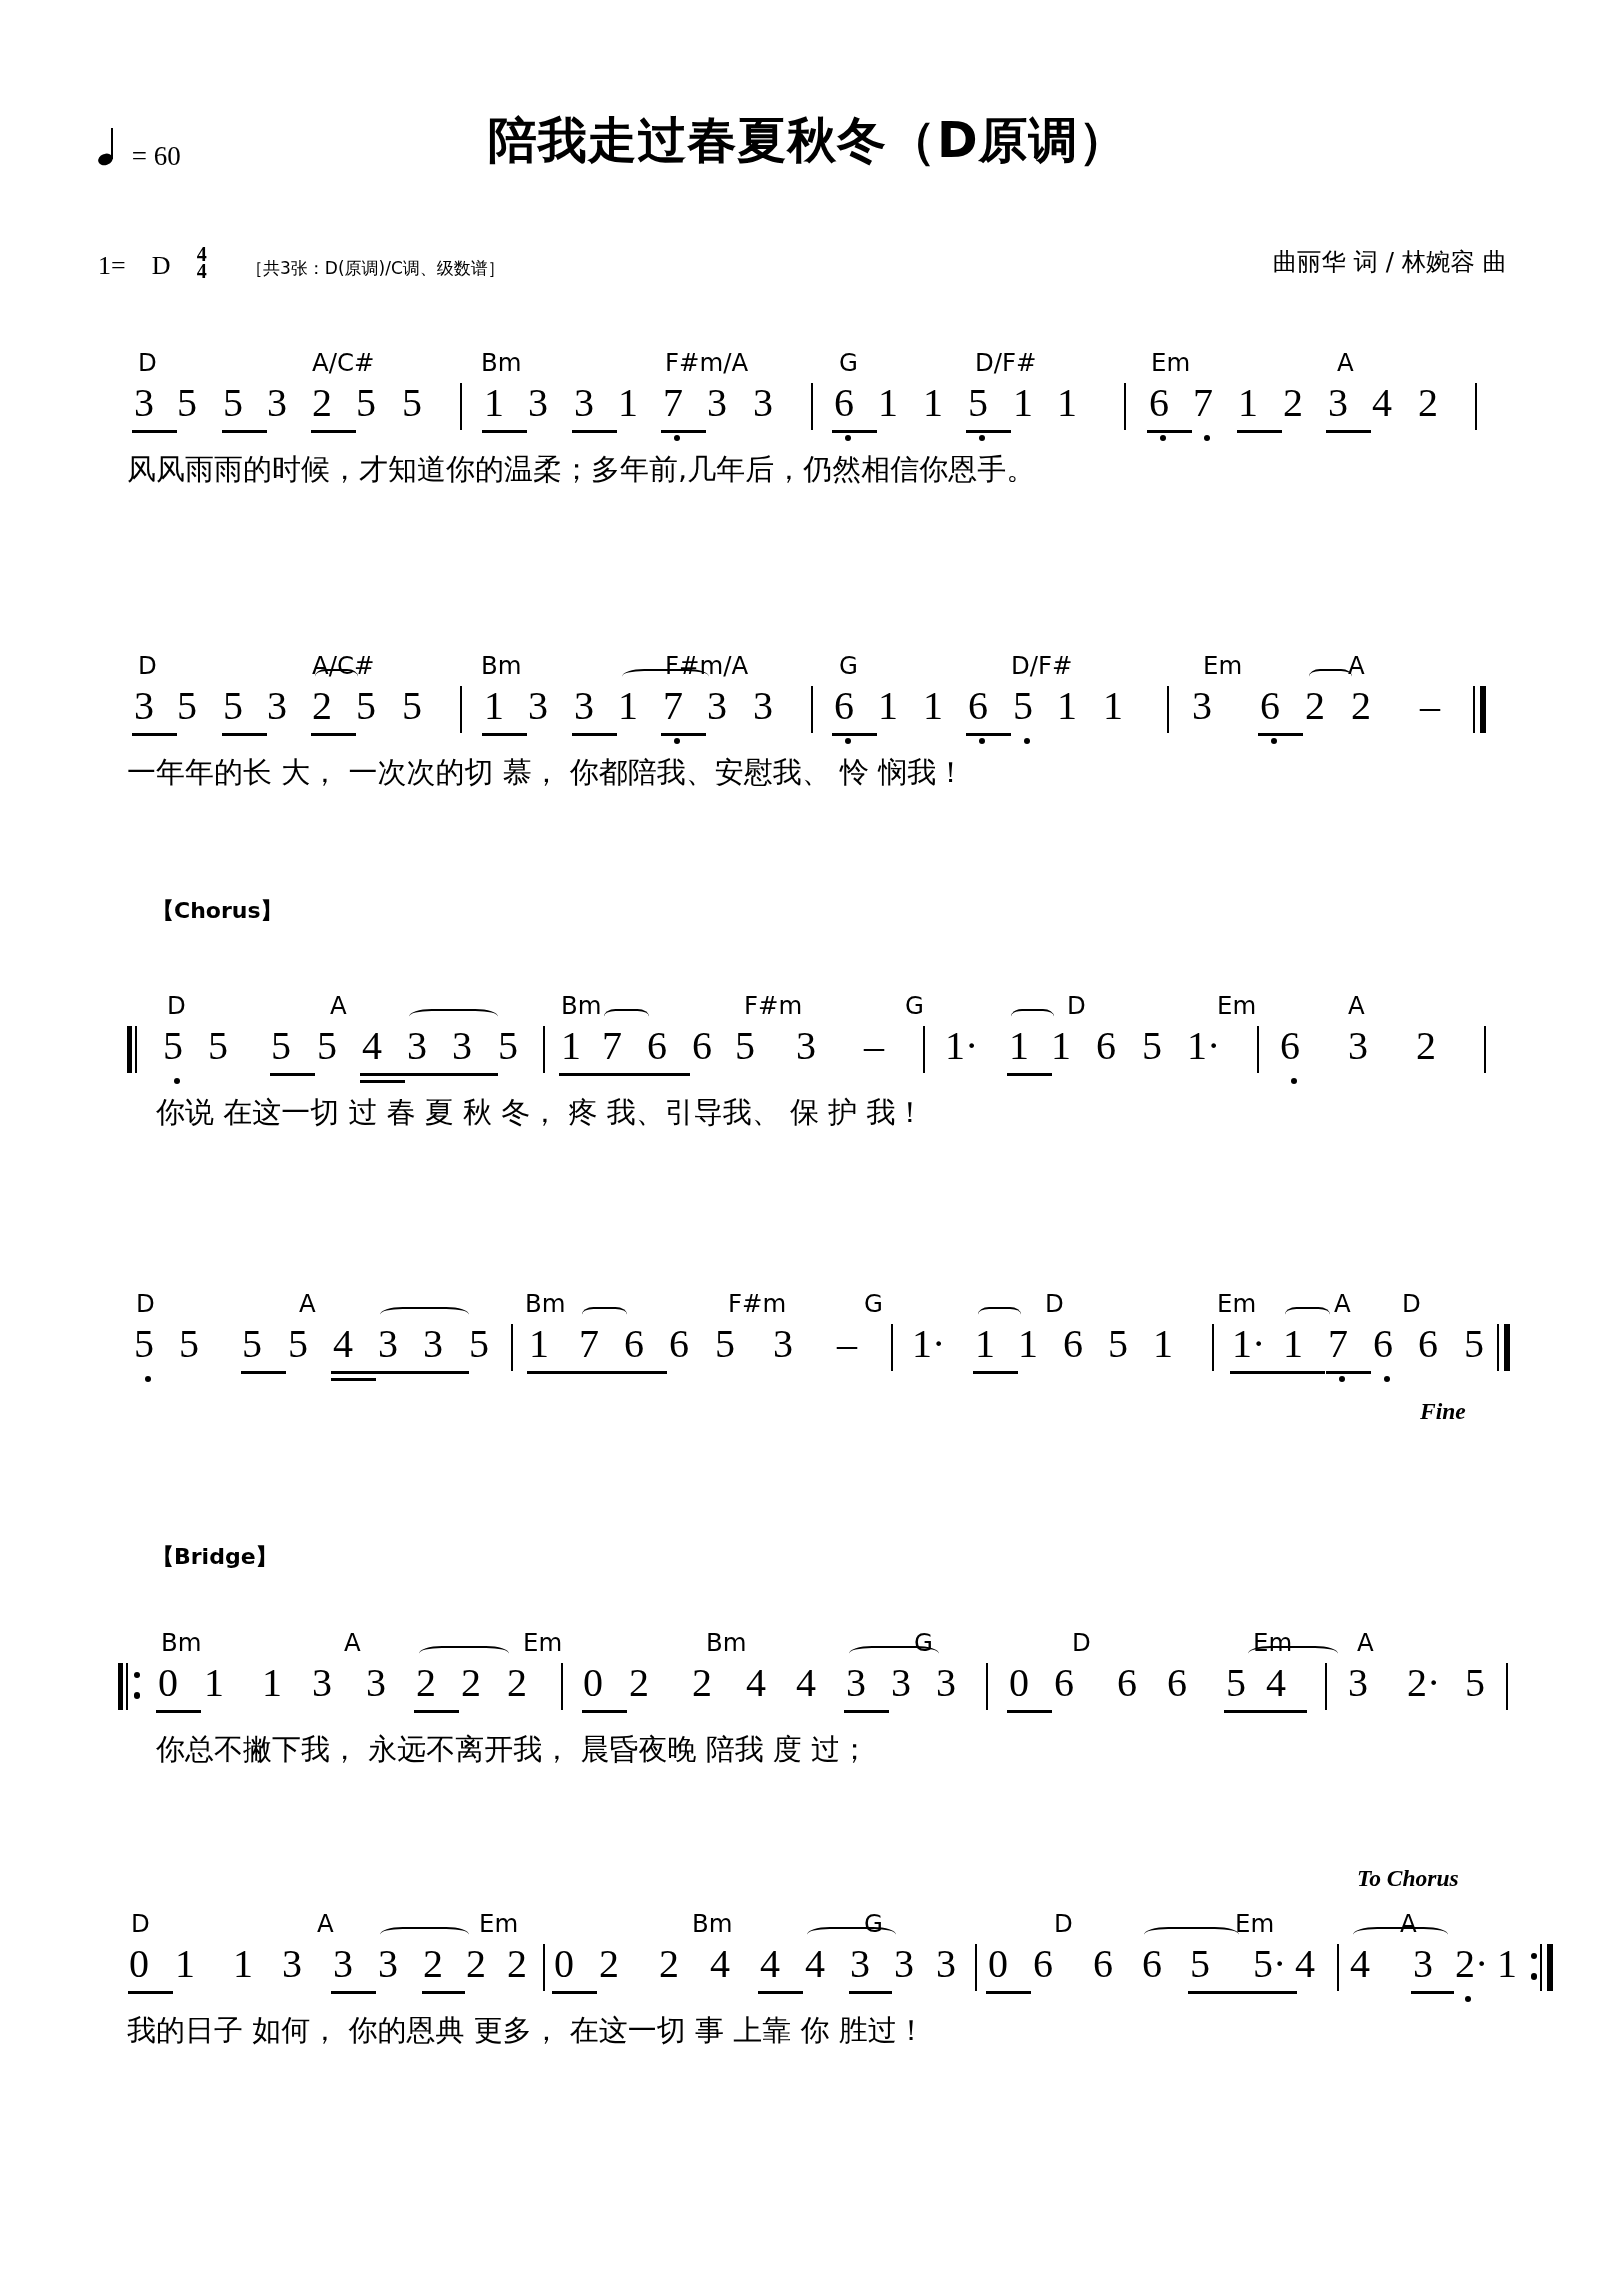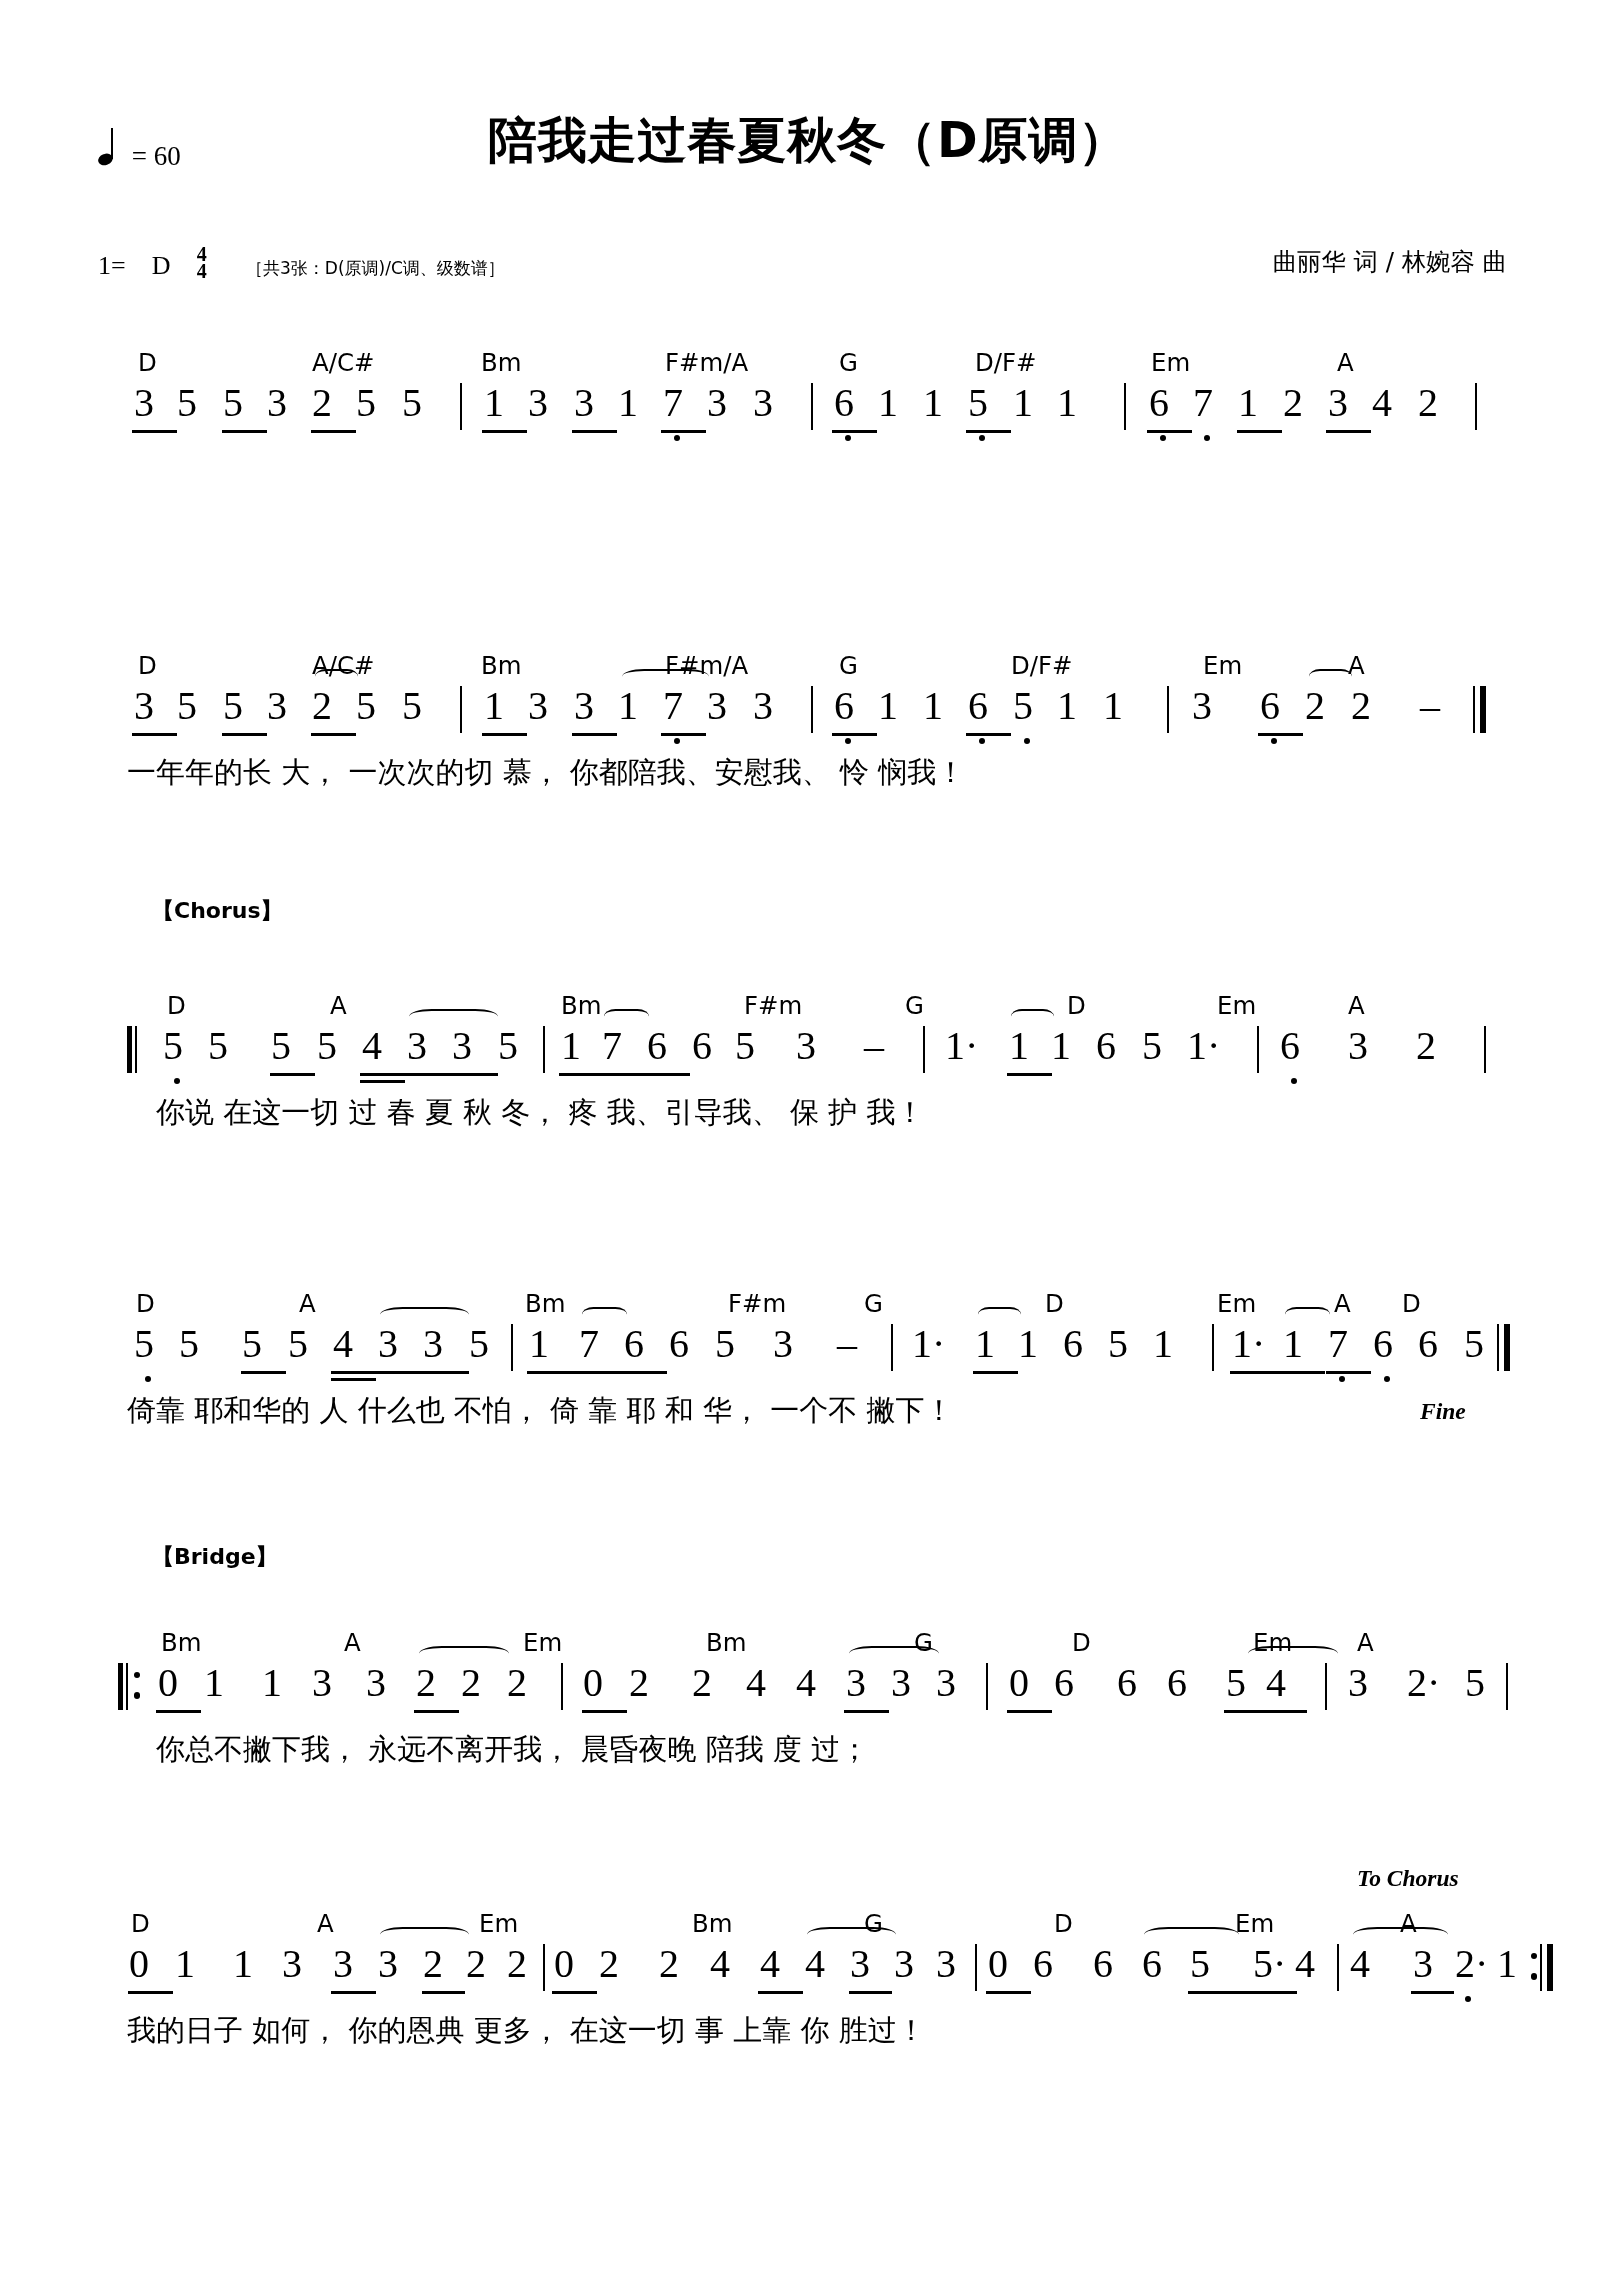--- a/index.html
+++ b/index.html
@@ -313,20 +313,23 @@
       <div class="lowdot" style="left:1204px;top:56px;"></div>
       <span class="n" style="left:1238px;">1</span>
       <span class="n" style="left:1283px;">2</span>
       <span class="n" style="left:1328px;">3</span>
       <span class="n" style="left:1372px;">4</span>
       <span class="n" style="left:1418px;">2</span>
       <div class="beam" style="left:1147px;top:51px;width:45px;"></div>
       <div class="beam" style="left:1237px;top:51px;width:45px;"></div>
       <div class="beam" style="left:1326px;top:51px;width:45px;"></div>
       <div class="bar" style="left:1475px;"></div>
+    </div>
+    <div class="lyrics">
+      <span class="ly" style="left:127px;">风风雨雨的时候，才知道你的温柔；多年前,几年后，仍然相信你恩手。</span>
     </div>
   </div>
 
   <div class="system" style="top:651px;">
     <div class="chords">
       <span class="chord" style="left:138px;">D</span>
       <span class="chord" style="left:312px;">A/C#</span>
       <span class="chord" style="left:481px;">Bm</span>
       <span class="chord" style="left:665px;">F#m/A</span>
       <span class="chord" style="left:839px;">G</span>
@@ -509,23 +512,20 @@
       <div class="lowdot" style="left:1384px;top:56px;"></div>
       <span class="n" style="left:1418px;">6</span>
       <span class="n" style="left:1464px;">5</span>
       <div class="beam" style="left:1230px;top:51px;width:95px;"></div>
       <div class="beam" style="left:1326px;top:51px;width:45px;"></div>
       <div class="slur" style="left:1285px;top:-12.7px;width:45px;"></div>
       <div class="dbar" style="left:1497px;">
         <span class="thin"></span>
           <span class="thick"></span>
       </div>
-    </div>
-    <div class="lyrics">
-      <span class="ly" style="left:127px;">倚靠 耶和华的 人 什么也 不怕， 倚 靠 耶 和 华， 一个不 撇下！</span>
     </div>
   </div>
   <div class="marker" style="left:1420px;top:1398px;">Fine</div>
 
   <div class="section-tag" style="left:152px;top:1542px;">【Bridge】</div>
 
   <div class="system" style="top:1628px;">
     <div class="chords">
       <span class="chord" style="left:161px;">Bm</span>
       <span class="chord" style="left:344px;">A</span>

